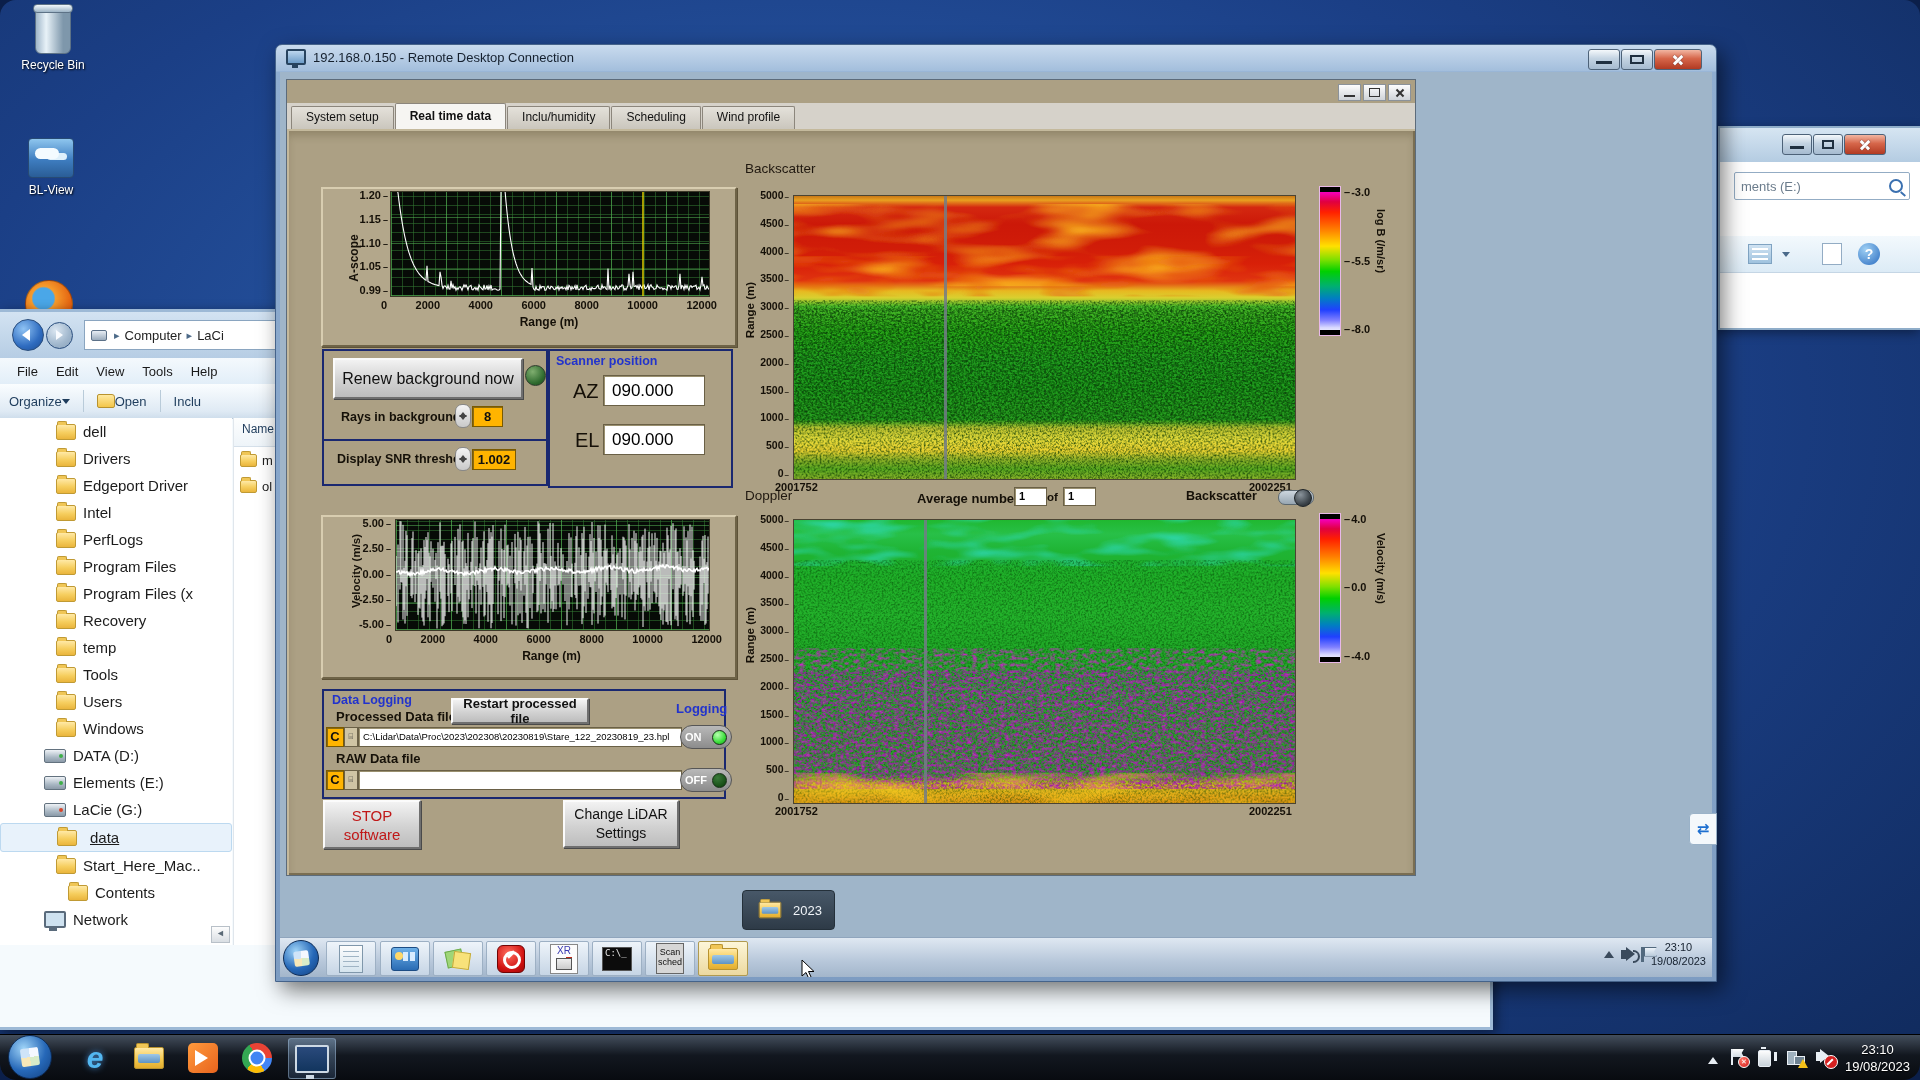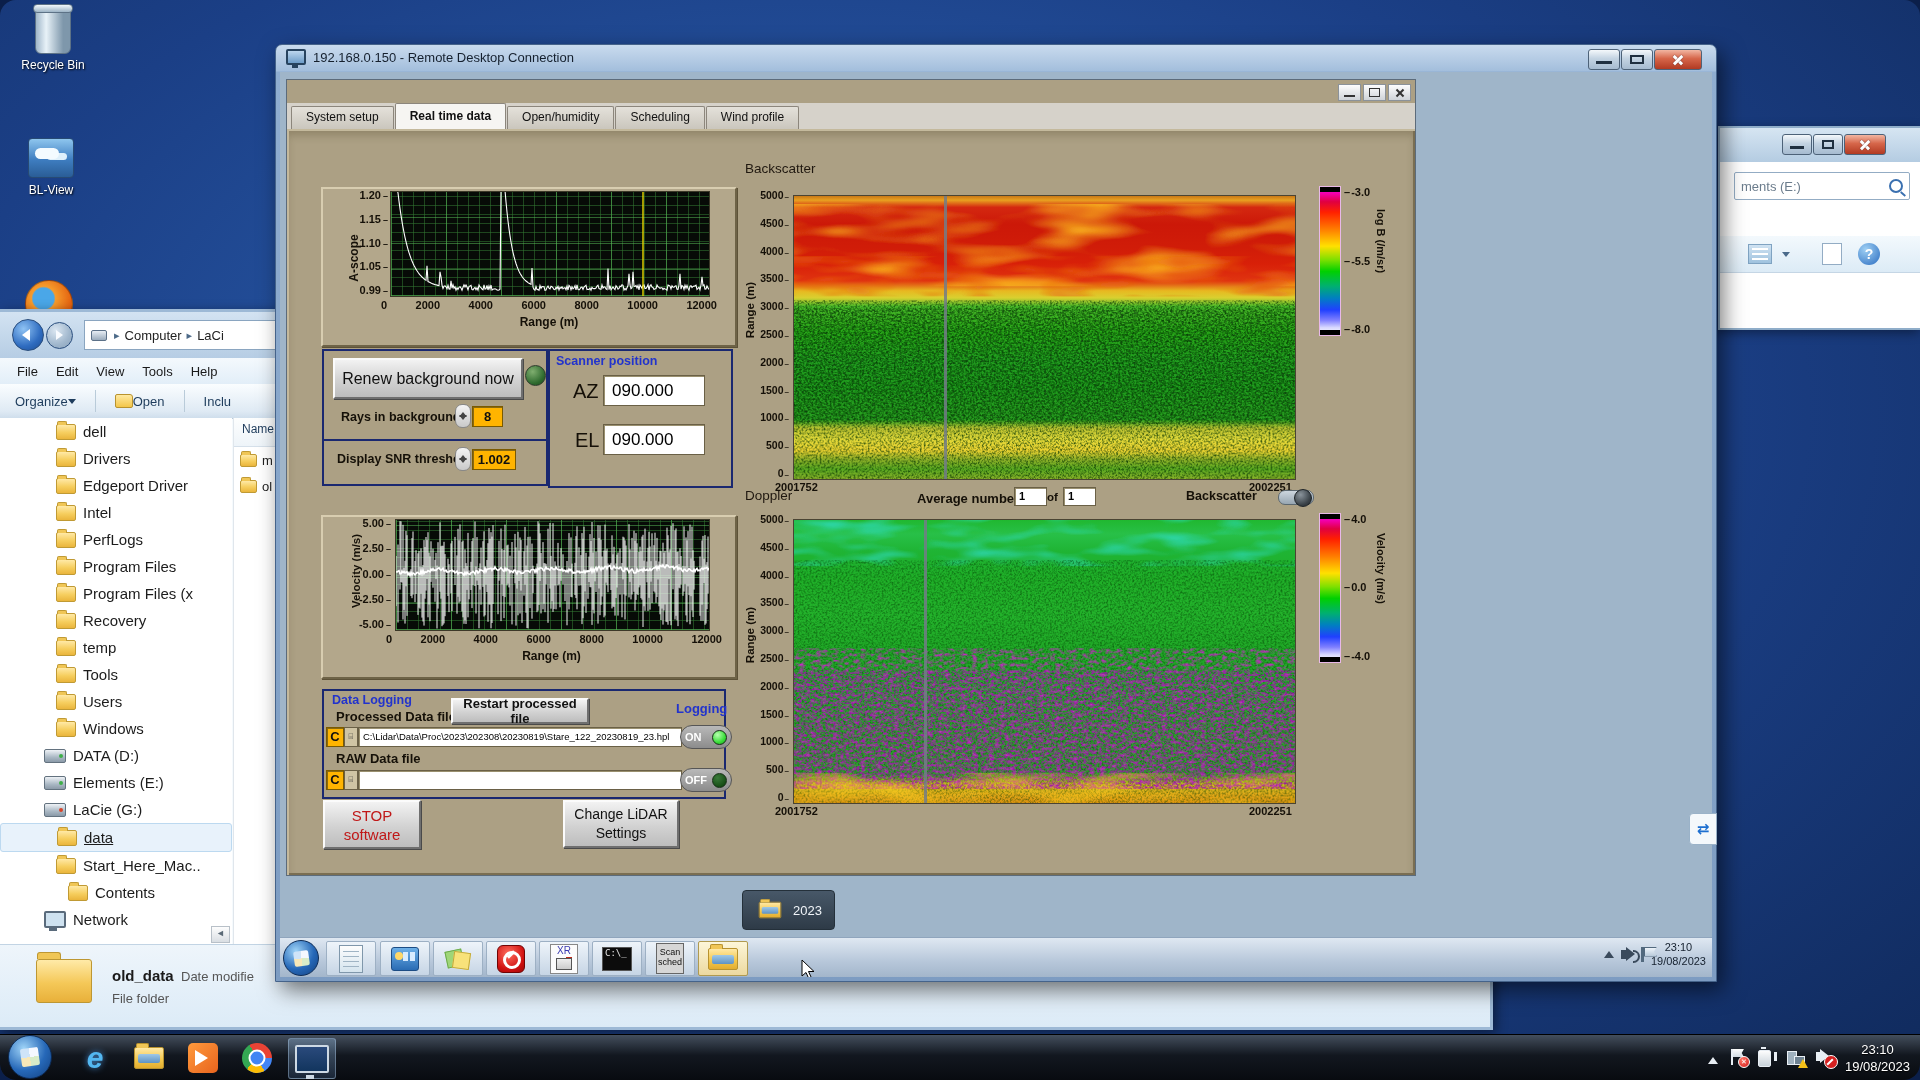--- a/index.html
+++ b/index.html
@@ -43,21 +43,21 @@
   .arrow-l2{position:absolute;left:9px;top:7px;width:0;height:0;border:5px solid transparent;border-left:7px solid #f8fbff;border-right:none;}
   .crumbbar{position:absolute;left:84px;top:8px;width:190px;height:28px;background:#fff;border:1px solid #8aa5c0;
     display:flex;align-items:center;font-size:13px;color:#222;overflow:hidden;white-space:nowrap;}
   .crumb-sep{color:#4d6a88;margin:0 5px;font-size:11px;}
   .mini-drive{width:14px;height:9px;border-radius:2px;background:linear-gradient(#e8eef4,#9aabbc);border:1px solid #5c7188;margin:0 2px 0 6px;}
   .exp-menu{position:absolute;left:0;top:46px;right:0;height:26px;background:linear-gradient(#f4f9fd,#e2eef8);
     display:flex;align-items:center;gap:0;font-size:13px;color:#1a1a1a;padding-left:8px;}
   .exp-menu span{padding:3px 9px;}
   .exp-tool{position:absolute;left:0;top:72px;right:0;height:34px;background:linear-gradient(#fafdff,#dfeaf4 80%,#cfdeec);
     border-bottom:1px solid #b8cada;display:flex;align-items:center;font-size:13px;color:#1e3c5c;}
-  .tool-item{padding:5px 15px;display:flex;align-items:center;gap:0;text-align:right;}
+  .tool-item{padding:5px 9px;display:flex;align-items:center;gap:0;text-align:right;}
   .caret{width:0;height:0;border:4px solid transparent;border-top:5px solid #1e3c5c;margin-top:4px;}
   .tool-sep{width:1px;height:22px;background:#b9cbd9;margin:0 4px;}
   .openfold{width:16px;height:12px;background:linear-gradient(#ffe9a0,#f3c64a);border:1px solid #b8922e;border-radius:2px 3px 2px 2px;}
   #treepane{position:absolute;left:0;top:106px;width:232px;bottom:82px;background:#fff;overflow:hidden;}
   .trow{display:flex;align-items:center;height:27px;font-size:15px;color:#1c1c1c;white-space:nowrap;}
   .trow.sel{background:#e8f2fb;border:1px solid #bcd9f0;border-radius:3px;}
   .fold{width:18px;height:14px;position:relative;border-radius:2px;flex:0 0 auto;
     background:linear-gradient(180deg,#ffe9a6,#f6ce5e 55%,#eab53c);border:1px solid #c09a34;}
   .fold:before{content:"";position:absolute;top:-4px;left:0;width:8px;height:3px;background:#f0c656;border:1px solid #c09a34;border-bottom:none;border-radius:2px 2px 0 0;}
   .drv{width:20px;height:12px;border-radius:2px;background:linear-gradient(#eef2f6,#aab8c4 60%,#8b9aa8);border:1px solid #63727f;position:relative;flex:0 0 auto;}
@@ -413,21 +413,21 @@
         <div class="trow" style="padding-left: 44px;">
           <div class="drv"></div>
           <span style="margin-left: 7px;">Elements (E:)</span>
         </div>
         <div class="trow" style="padding-left: 44px;">
           <div class="drv lacie"></div>
           <span style="margin-left: 7px;">LaCie (G:)</span>
         </div>
         <div class="trow sel" style="padding-left: 56px;">
           <div class="fold"></div>
-          <span style="margin-left: 7px; text-decoration: underline;">data</span>
+          <span style="margin-left: 13px; text-decoration: underline;">data</span>
         </div>
         <div class="trow" style="padding-left: 56px;">
           <div class="fold"></div>
           <span style="margin-left: 7px;">Start_Here_Mac..</span>
         </div>
         <div class="trow" style="padding-left: 68px;">
           <div class="fold"></div>
           <span style="margin-left: 7px;">Contents</span>
         </div>
         <div class="trow" style="padding-left: 44px;">
@@ -447,26 +447,20 @@
           <div class="fitem">
             <div class="fold small"></div>
             <span>m</span>
           </div>
           <div class="fitem">
             <div class="fold small"></div>
             <span>ol</span>
           </div>
         </div>
     </div>
-    <div id="detailpane">
-      <div class="bigfold"></div>
-      <div class="d-name">old_data</div>
-      <div class="d-meta">Date modifie</div>
-      <div class="d-type">File folder</div>
-    </div>
   </div>
 
   <div id="rwin" class="abs">
     <div class="rw-cap">
       <div class="abs" style="right:36px;top:6px;display:flex;gap:1px;">
         <span class="capbtn g-min" style="width:28px;"></span>
         <span class="capbtn g-max" style="width:28px;"></span>
         <span class="capbtn close g-x" style="width:40px;"></span>
       </div>
     </div>
@@ -497,21 +491,21 @@
 
       <div id="lv">
         <div class="lv-caps">
           <span class="lvbtn lv-min"></span>
           <span class="lvbtn lv-max"></span>
           <span class="lvbtn lv-x"></span>
         </div>
         <div id="tabstrip">
             <div class="tab">System setup</div>
             <div class="tab active">Real time data</div>
-            <div class="tab">Open/humidity</div>
+            <div class="tab">Inclu/humidity</div>
             <div class="tab">Scheduling</div>
             <div class="tab">Wind profile</div>
           </div>
 
         <div id="panel">
 
           <div class="scopeframe" style="left:34px;top:58px;width:412px;height:156px;">
             <div class="axlabel rot-left abs" style="left:-4px;top:62px;width:70px;text-align:center;">A-scope</div>
             <div class="ytick-col" style="left:30px;top:1px;width:35px;height:106px;">
                 <span>1.20</span>

